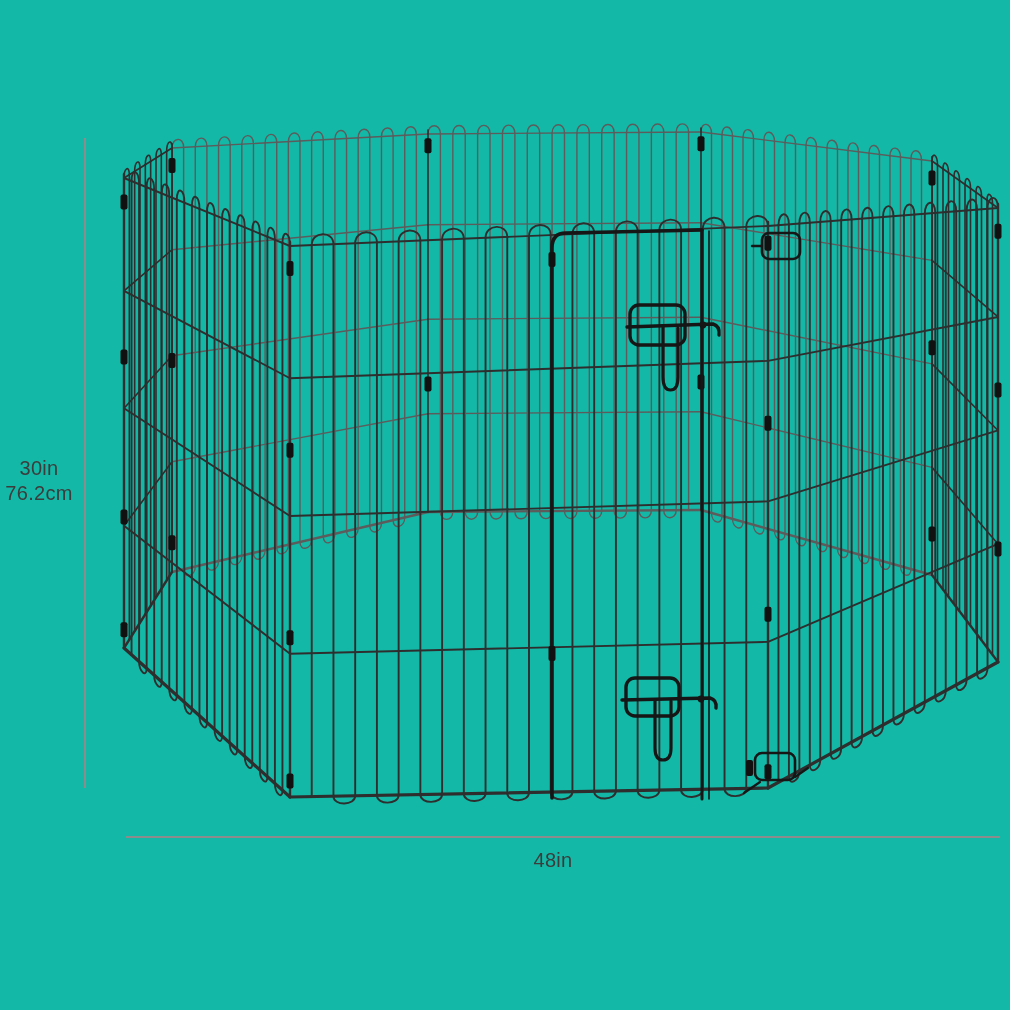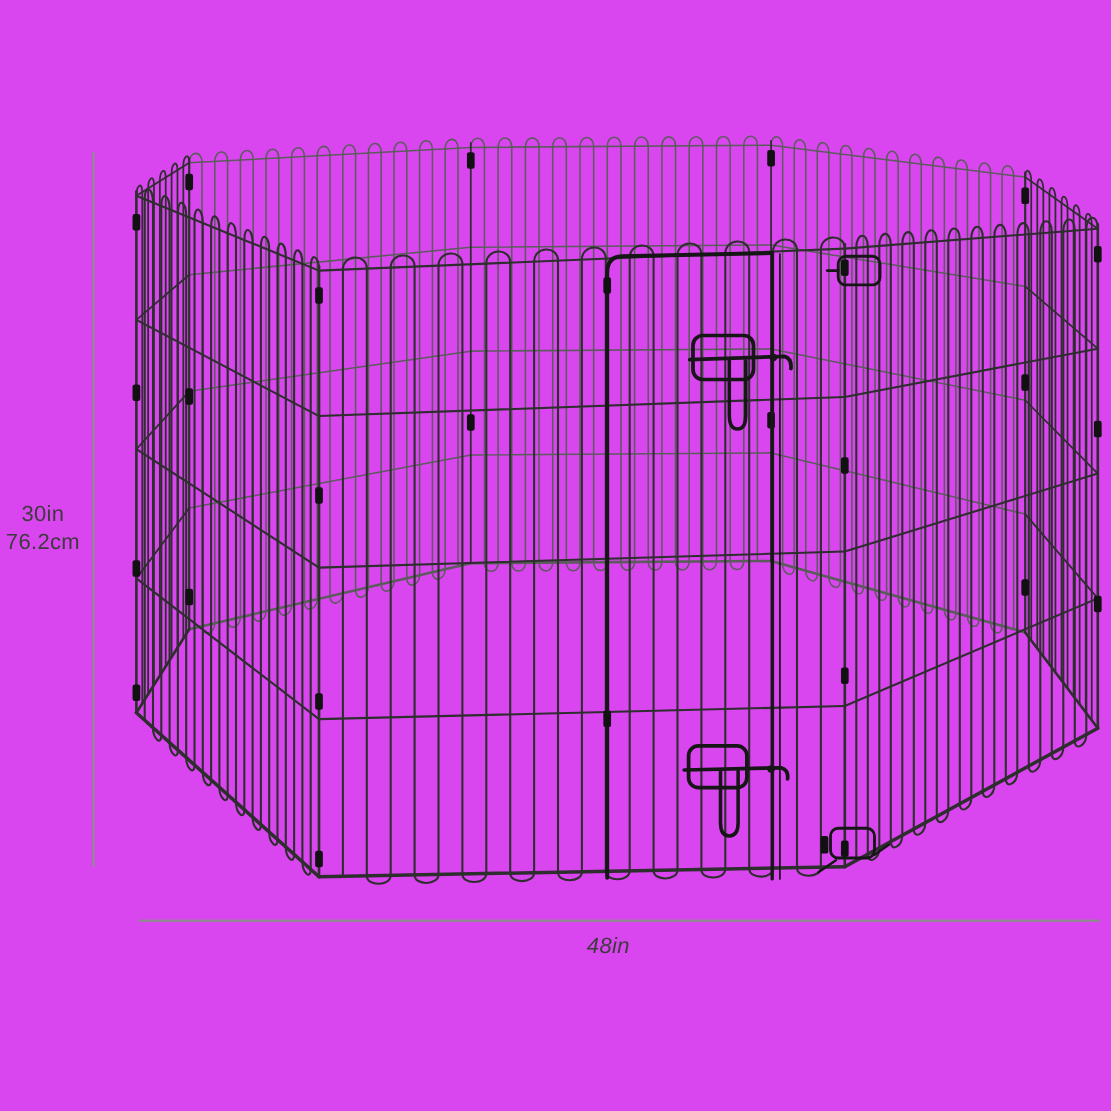--- a/index.html
+++ b/index.html
@@ -14,21 +14,21 @@
   .dim-label{
     position:absolute;text-align:center;color:#3c3c3c;
     font-size:20px;line-height:25px;letter-spacing:.3px;font-weight:400;
   }
   .dim-label.height{left:0;top:456px;width:78px;}
   .dim-label.width{left:453px;top:848px;width:200px;}
 </style>
 </head>
 <body>
 
-<div class="stage" style="background: #d946ef;">
+<div class="stage" style="background: #14b8a6;">
 
   <svg width="1010" height="1010" viewBox="0 0 1010 1010">
       <g stroke="#5c5c5c" fill="none" stroke-linecap="round">
         <line x1="172" y1="148" x2="428" y2="134" stroke-width="1.4"></line>
         <line x1="172" y1="249.76" x2="428" y2="224.72" stroke-width="1.4"></line>
         <line x1="172" y1="355.76" x2="428" y2="319.22" stroke-width="1.4"></line>
         <line x1="172" y1="461.76" x2="428" y2="413.71999999999997" stroke-width="1.4"></line>
         <line x1="172" y1="572" x2="428" y2="512" stroke-width="2.4"></line>
         <line x1="183.63636363636363" y1="147.36363636363637" x2="183.63636363636363" y2="569.2727272727273" stroke-width="1.4"></line>
         <line x1="195.27272727272728" y1="146.72727272727272" x2="195.27272727272728" y2="566.5454545454545" stroke-width="1.4"></line>
@@ -429,17 +429,17 @@
     </svg>
 
   <div class="dim-line vert" style="background: rgb(140, 140, 140);"></div>
   <div class="dim-line horiz" style="background: rgb(140, 140, 140);"></div>
 
   <div class="dim-label height" style="color: rgb(60, 60, 60);">
     <div>30in</div>
     <div>76.2cm</div>
   </div>
 
-  <div class="dim-label width" style="color: rgb(60, 60, 60); font-style: italic;">
+  <div class="dim-label width" style="color: rgb(60, 60, 60);">
     <div>48in</div>
   </div>
 
 </div>
 
 </body></html>

